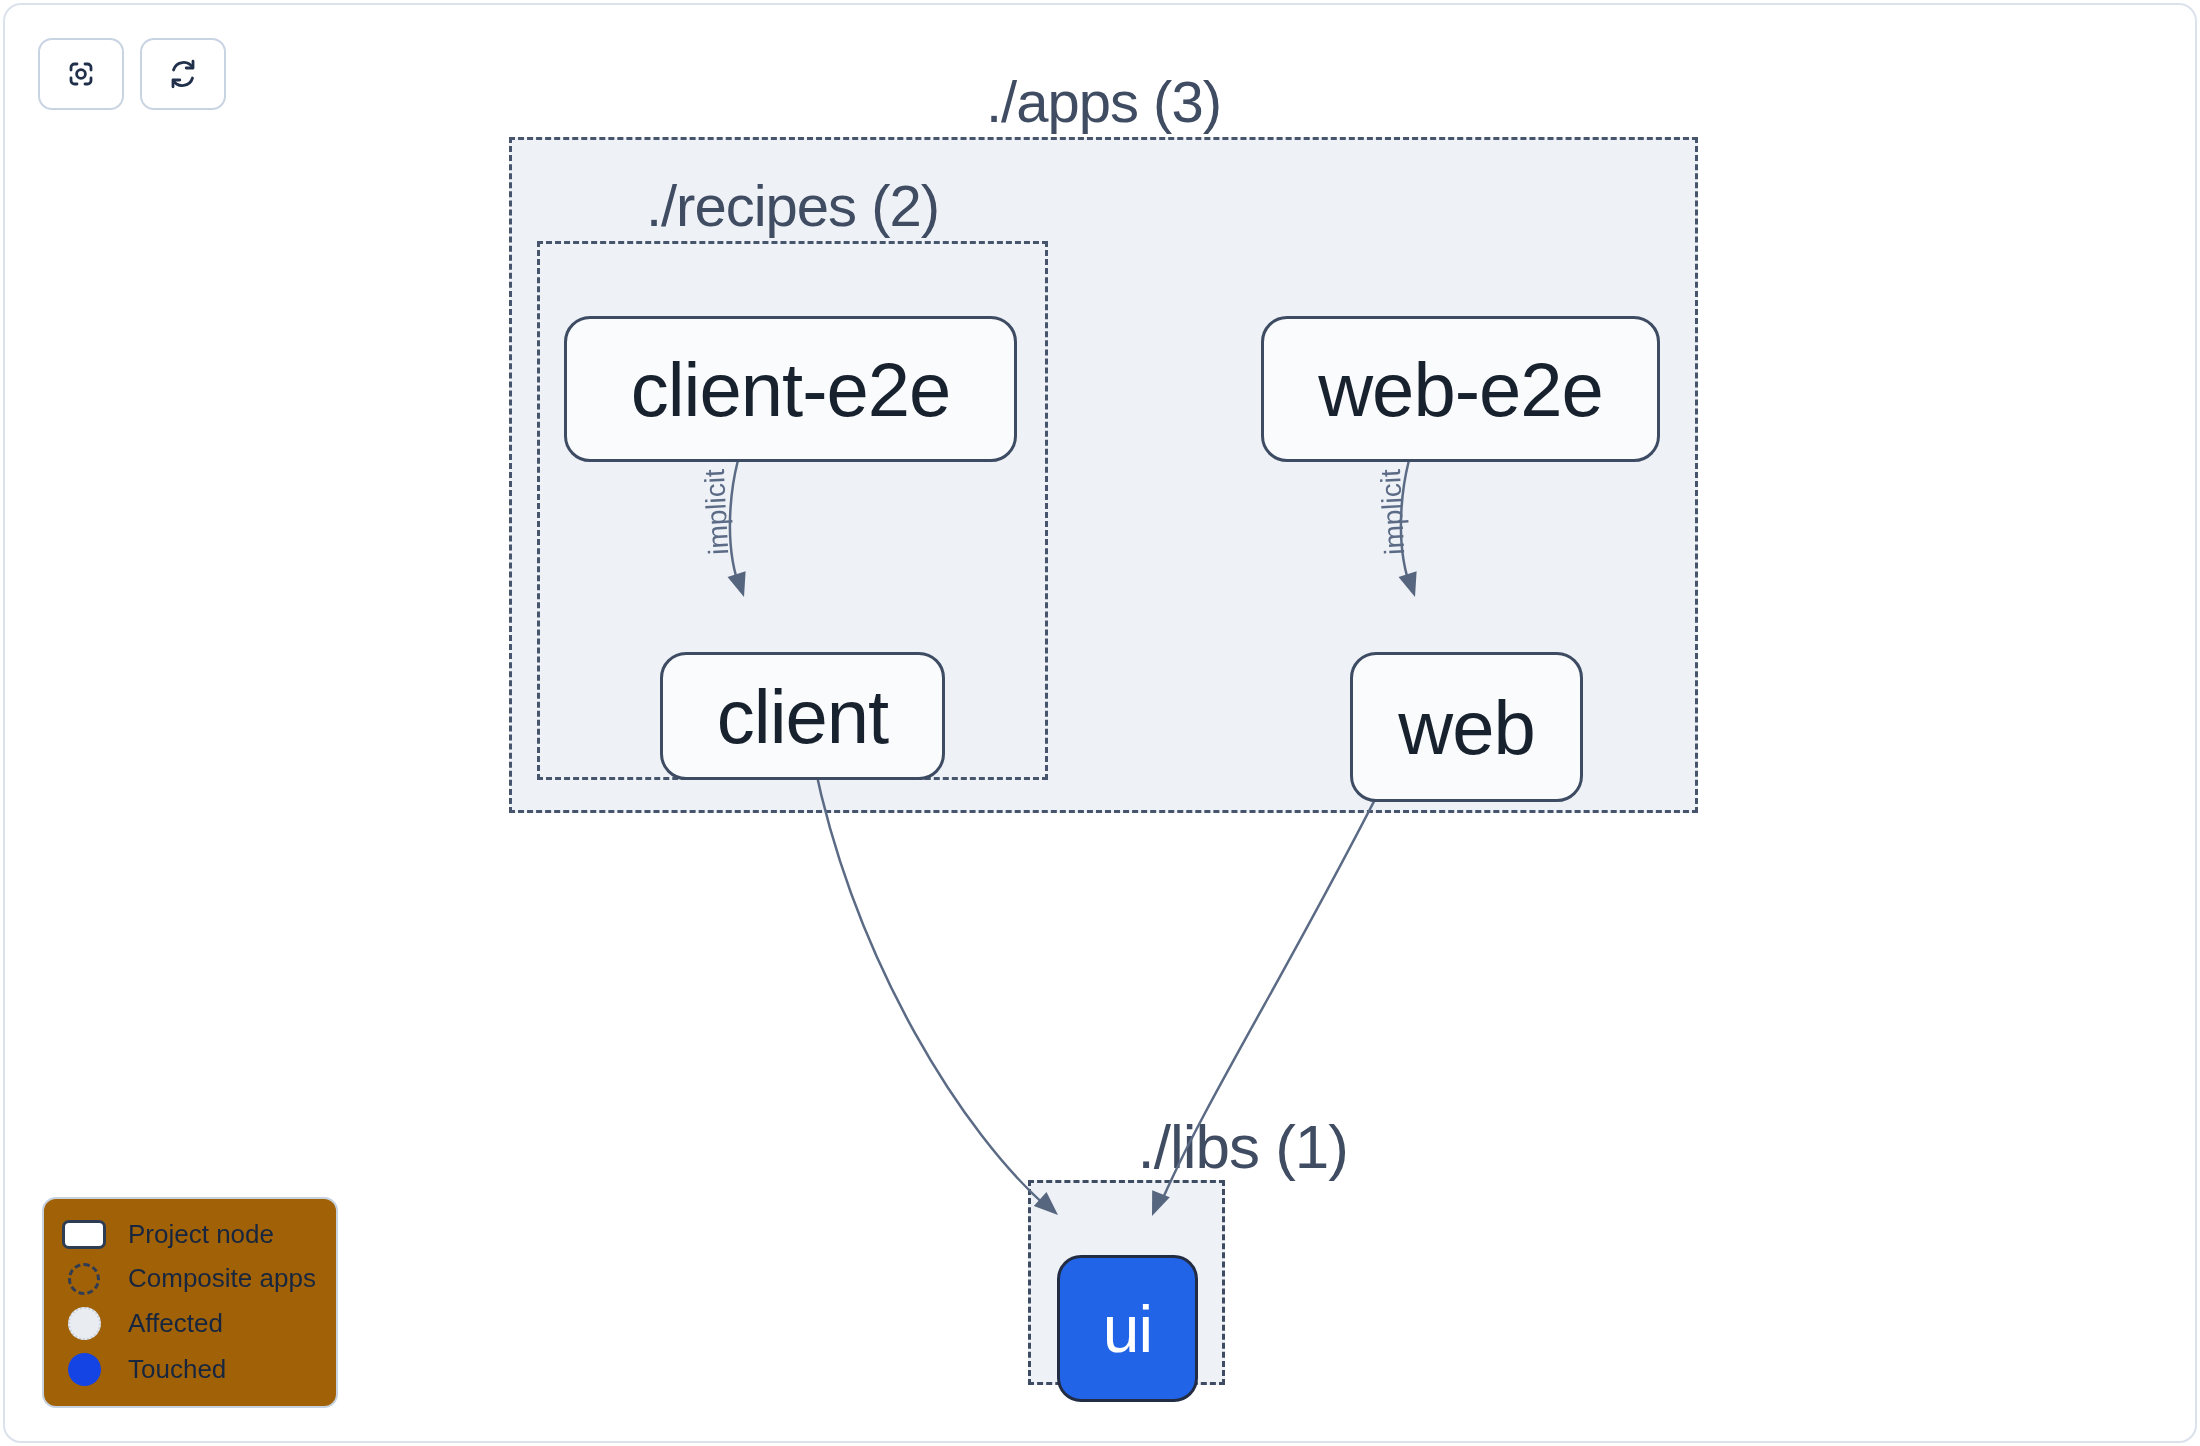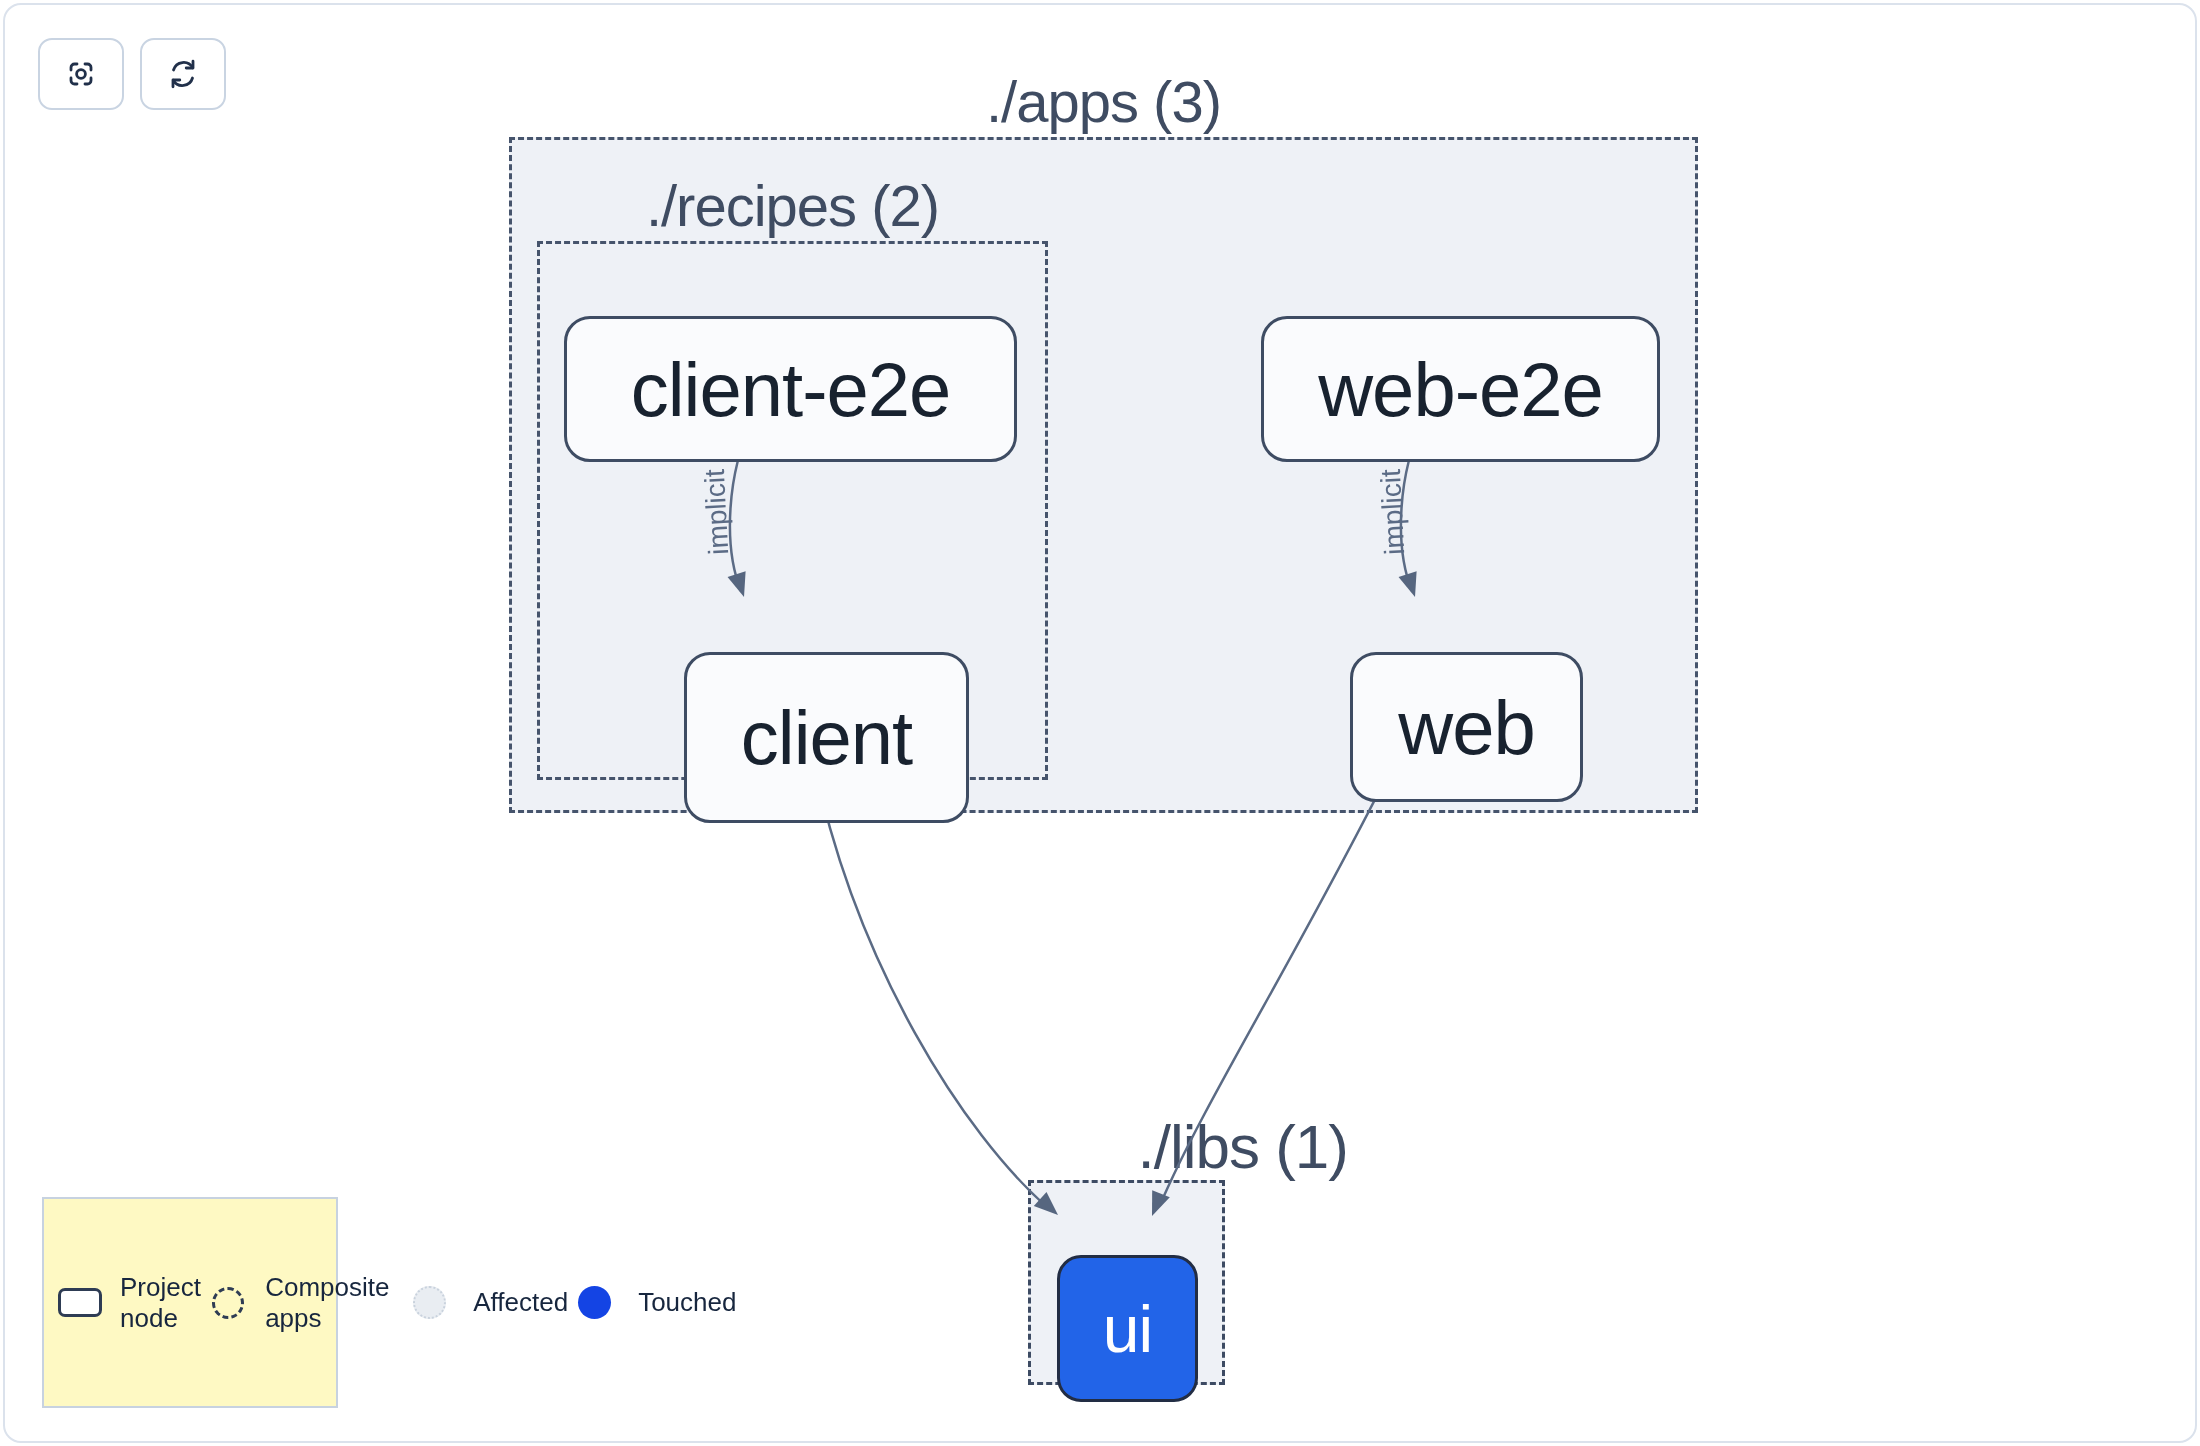--- a/index.html
+++ b/index.html
@@ -22,22 +22,22 @@
     justify-content:center;color:#18222f;font-size:76px;letter-spacing:-1px;
     z-index:3;cursor:pointer;margin-top:45px;}
   .node.touched{background:#2264e8;border-color:#222d44;color:#ffffff;
     font-size:66px;border-radius:24px;}
   
   .edges{position:absolute;left:0;top:0;z-index:2;}
   .edge-label{position:absolute;color:#5b6b85;font-size:28px;z-index:2;
     transform:translate(-50%,-50%) rotate(-93deg);white-space:nowrap;}
   
   .legend{position:absolute;left:42px;top:1197px;width:296px;height:211px;
-    box-sizing:border-box;background:#fef9c3;border:2px solid #c7d2e0;
-    border-radius:0;z-index:5;display:flex;flex-direction:row;
+    box-sizing:border-box;background:#a16207;border:2px solid #c7d2e0;
+    border-radius:14px;z-index:5;display:flex;flex-direction:column;
     justify-content:space-evenly;padding:8px 14px;}
   .legend-row{display:flex;align-items:center;}
   .legend-swatch-wrap{width:52px;display:flex;justify-content:center;}
   .legend-label{margin-left:18px;font-size:26px;color:#17263e;}
   .sw-project{width:44px;height:29px;border:3px solid #2e3c54;border-radius:7px;
     box-sizing:border-box;background:#fff;}
   .sw-composite{width:32px;height:32px;border:3px dashed #2e3c54;border-radius:50%;
     box-sizing:border-box;}
   .sw-affected{width:33px;height:33px;border:2px dotted #c9d2dd;border-radius:50%;
     box-sizing:border-box;background:#e9edf2;}
@@ -95,21 +95,21 @@
 
 <div class="edge-label" style="left:717px;top:512px;">implicit</div>
 <div class="edge-label" style="left:1393px;top:512px;">implicit</div>
 
 <div class="node" style="left:564px;top:271px;width:453px;height:146px;">
   <span>client-e2e</span>
 </div>
 <div class="node" style="left:1261px;top:271px;width:399px;height:146px;">
   <span>web-e2e</span>
 </div>
-<div class="node" style="left:684px;top:607px;width:285px;height:171px;">
+<div class="node" style="left:660px;top:607px;width:285px;height:128px;">
   <span>client</span>
 </div>
 <div class="node" style="left:1350px;top:607px;width:233px;height:150px;">
   <span>web</span>
 </div>
 <div class="node touched" style="left:1057px;top:1210px;width:141px;height:147px;">
   <span>ui</span>
 </div>
 
 <div class="legend">

